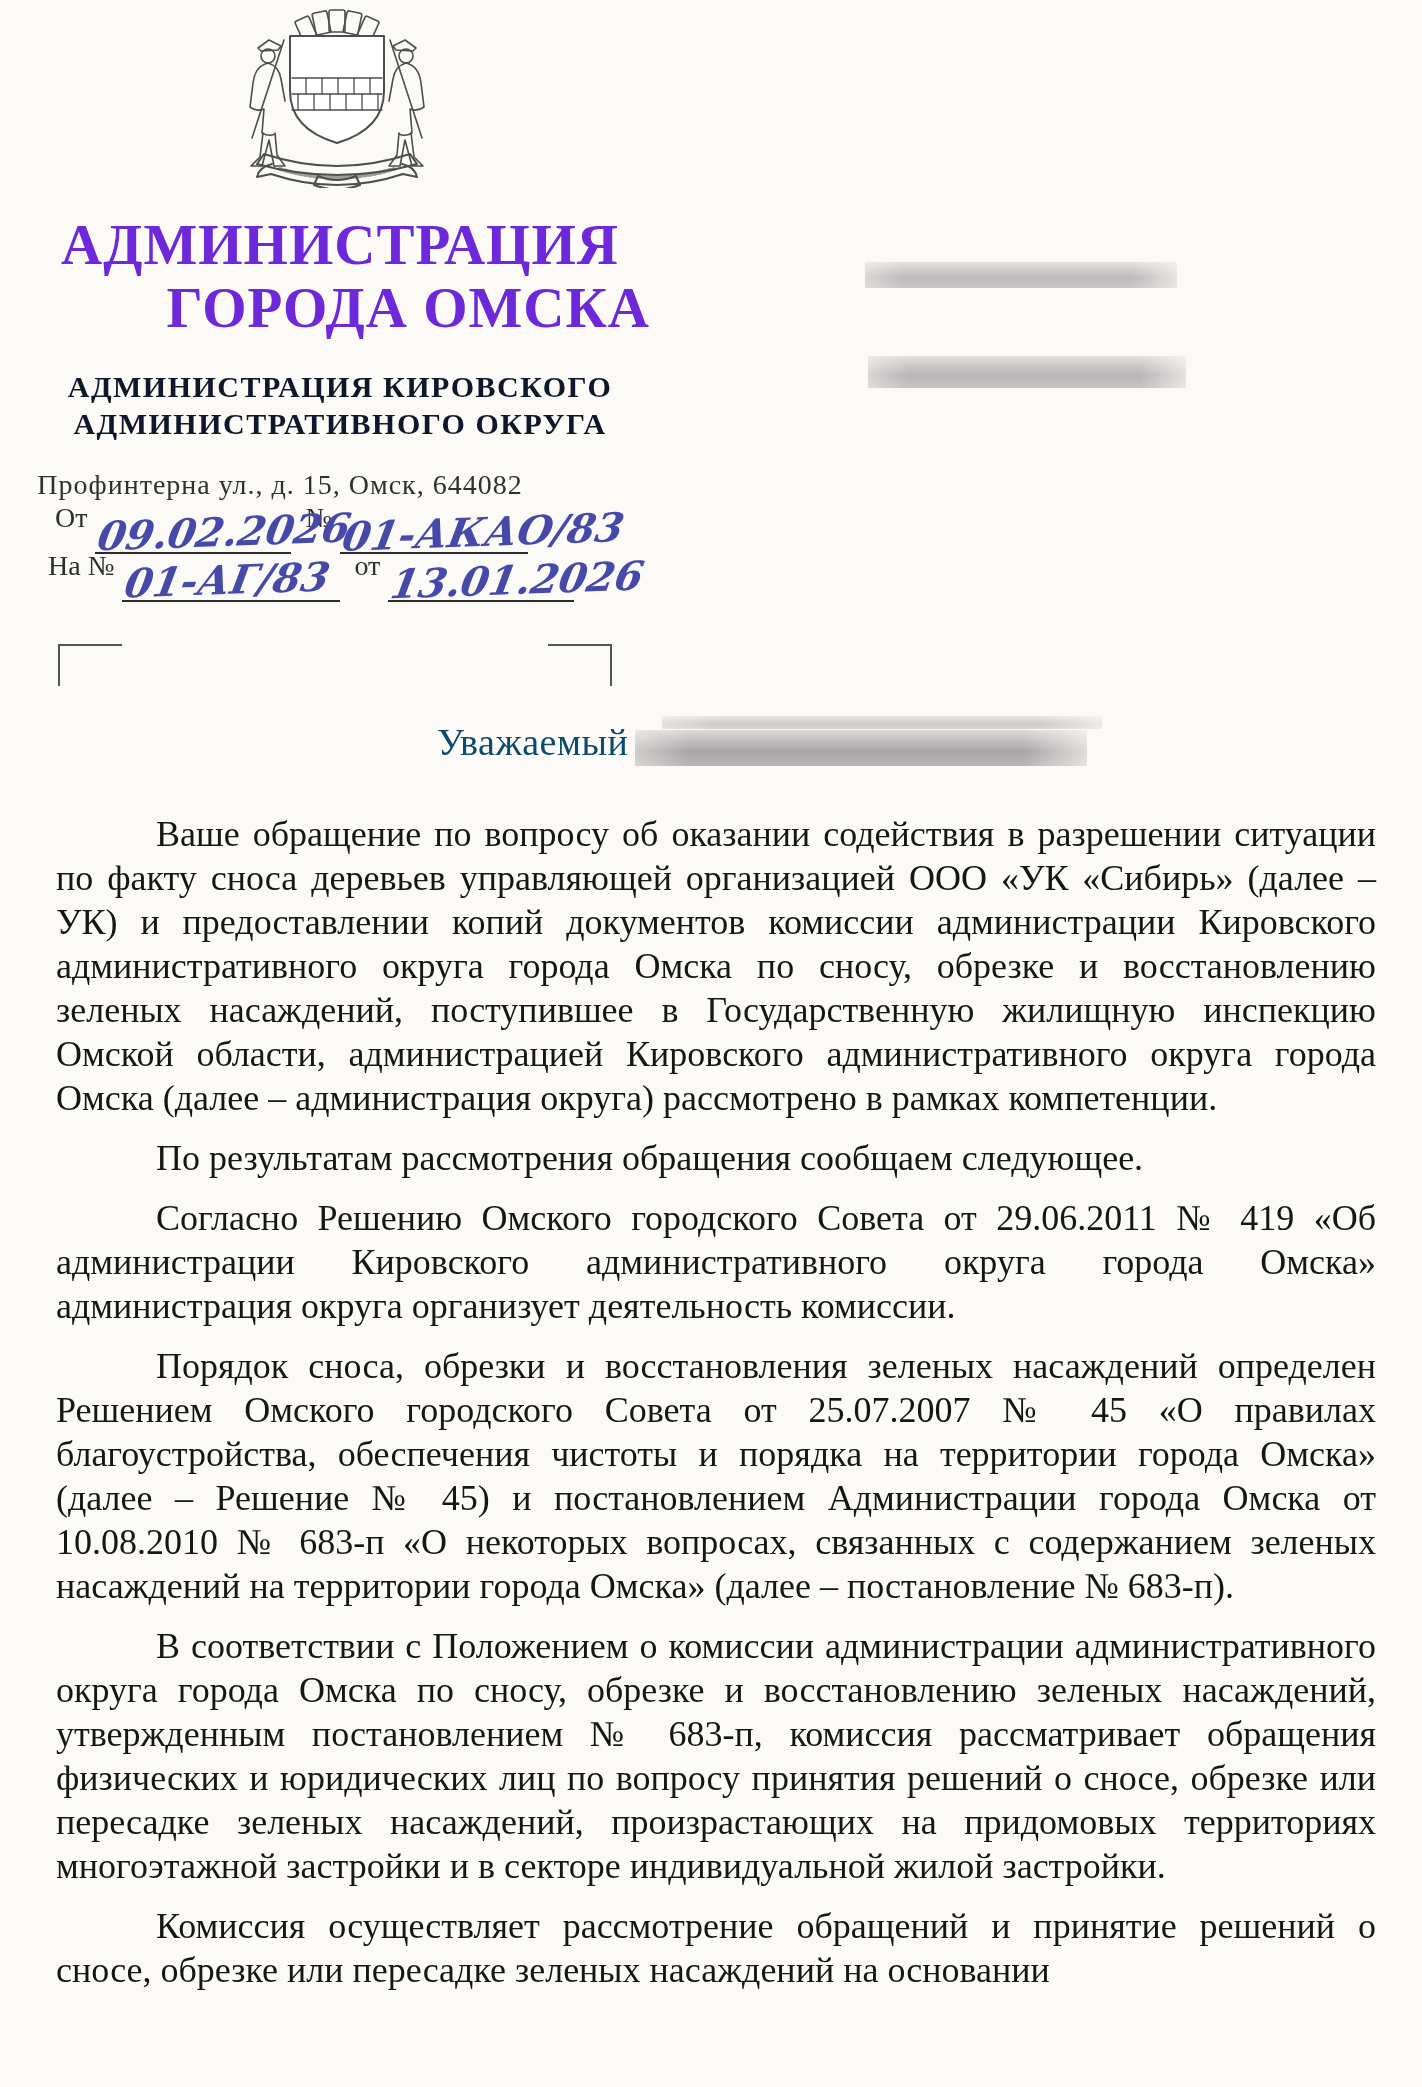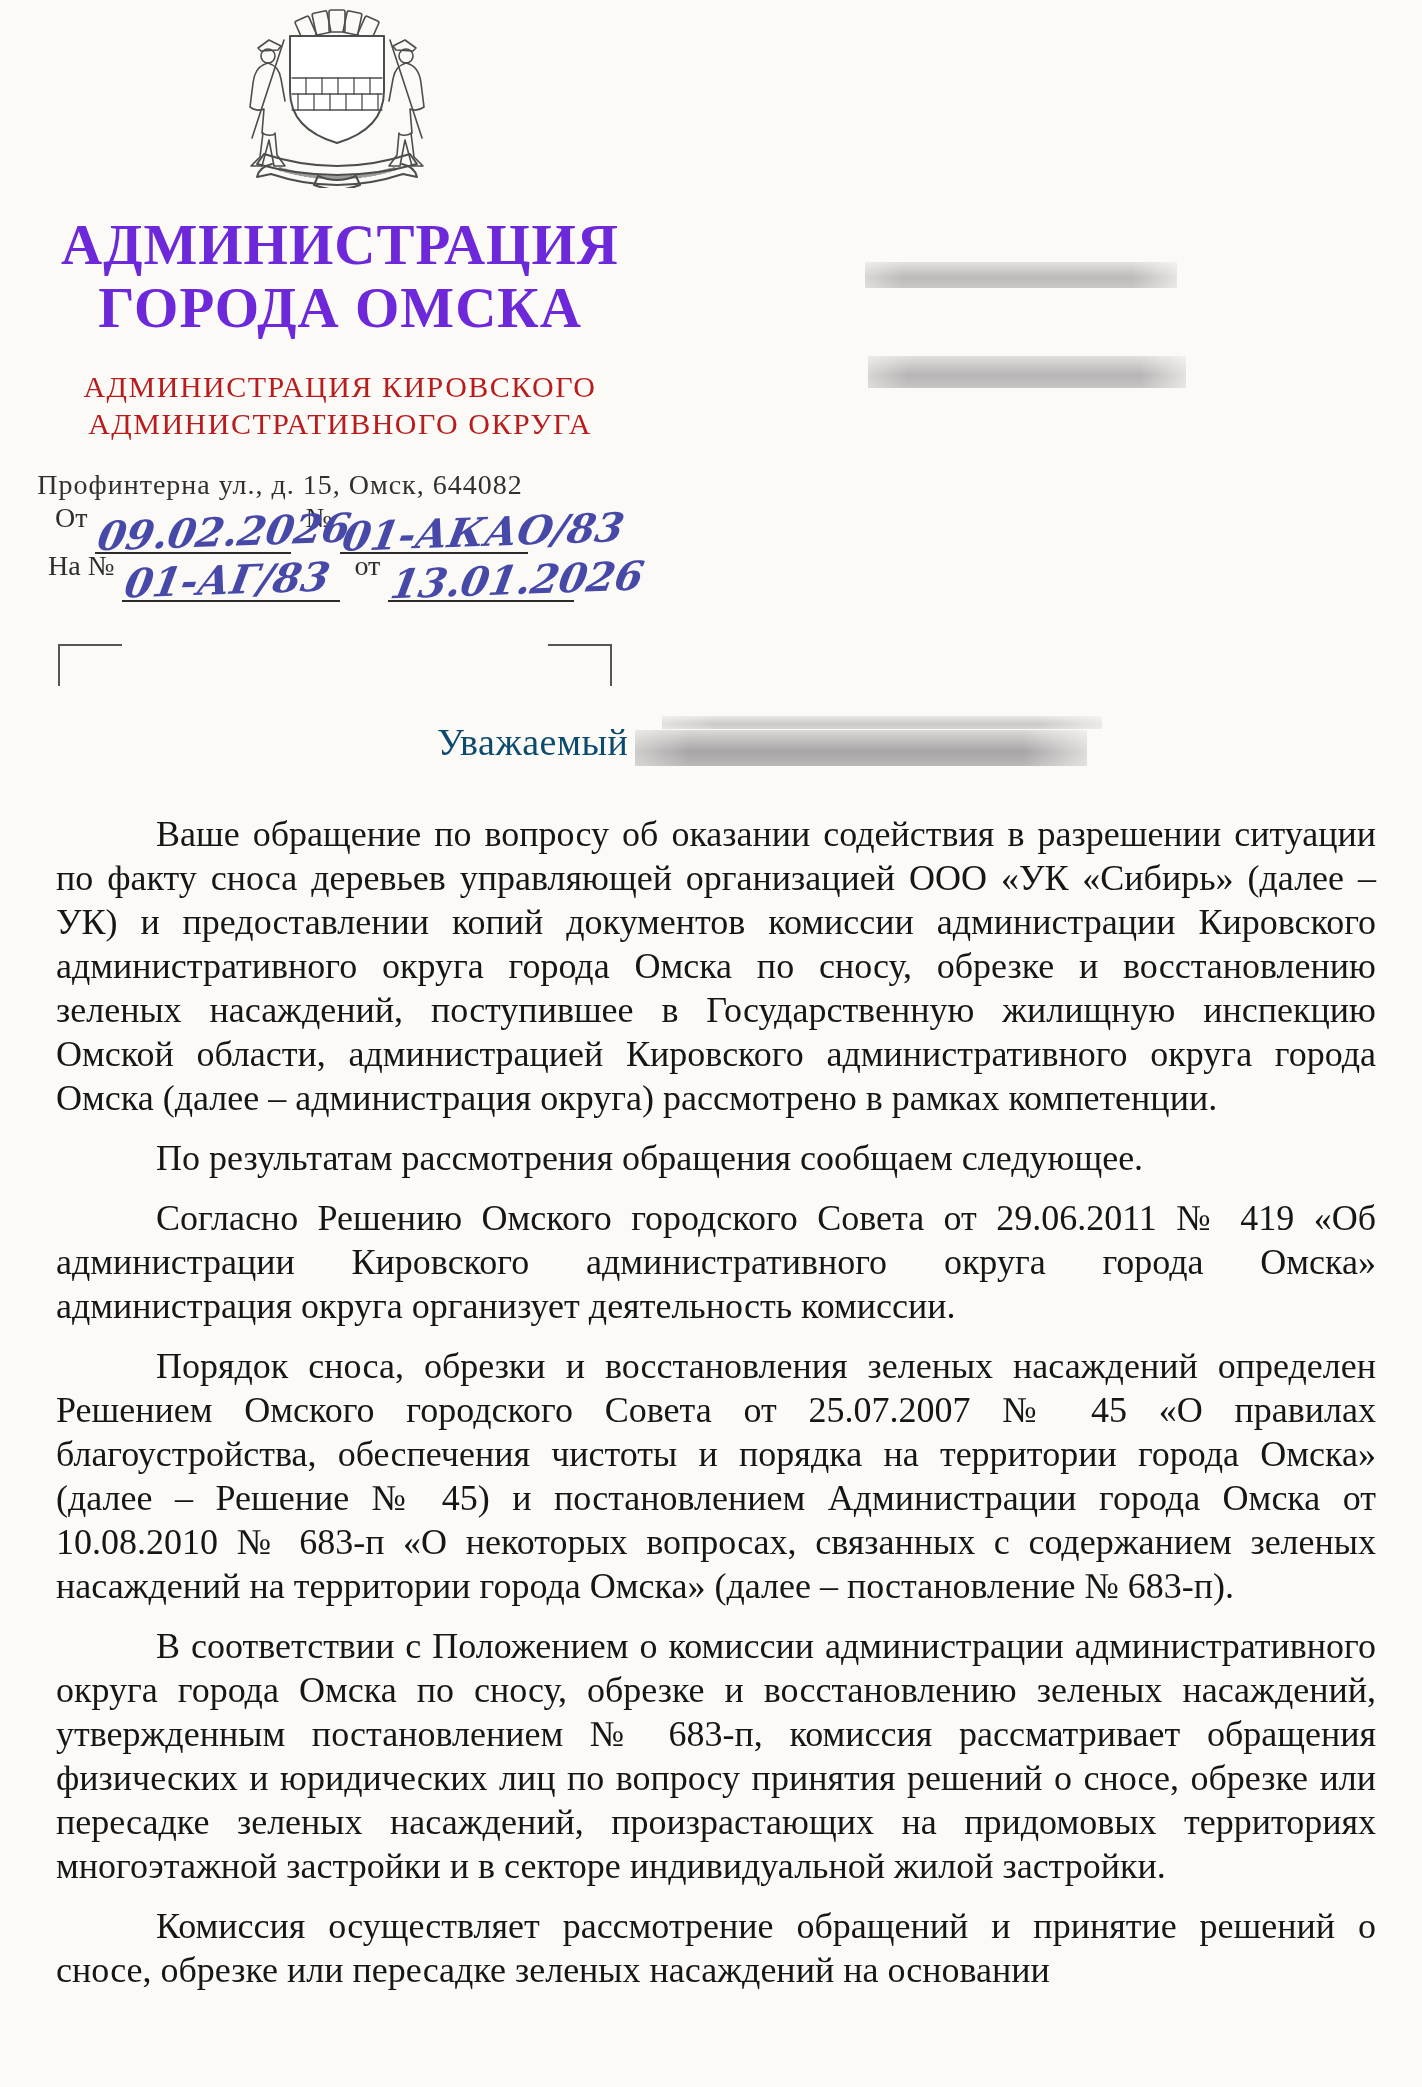--- a/index.html
+++ b/index.html
@@ -12,25 +12,25 @@
     color:#171717;
   }
   
   .emblem{position:absolute;left:232px;top:6px;width:210px;height:182px;}
   .org-name{
     position:absolute;left:30px;width:620px;
     text-align:center;font-weight:bold;
     font-size:57px;line-height:60px;letter-spacing:1px;color:#6d28d9;
   }
   .org-line1{top:215px;}
-  .org-line2{top:278px;}
+  .org-line2{top:278px;text-align:right;}
   .dept{
     position:absolute;left:30px;top:368px;width:620px;
-    text-align:center;font-weight:normal;
-    font-size:30px;line-height:37px;letter-spacing:1.5px;color:#b91c1c;
+    text-align:center;font-weight:bold;
+    font-size:30px;line-height:37px;letter-spacing:1.5px;color:#0f172a;
   }
   .address{
     position:absolute;left:20px;top:469px;width:520px;
     text-align:center;font-size:28px;color:#303030;letter-spacing:1px;
   }
   
   .ref-row{
     position:absolute;display:flex;align-items:flex-start;
     font-size:28px;color:#2e2e2e;height:54px;
   }

